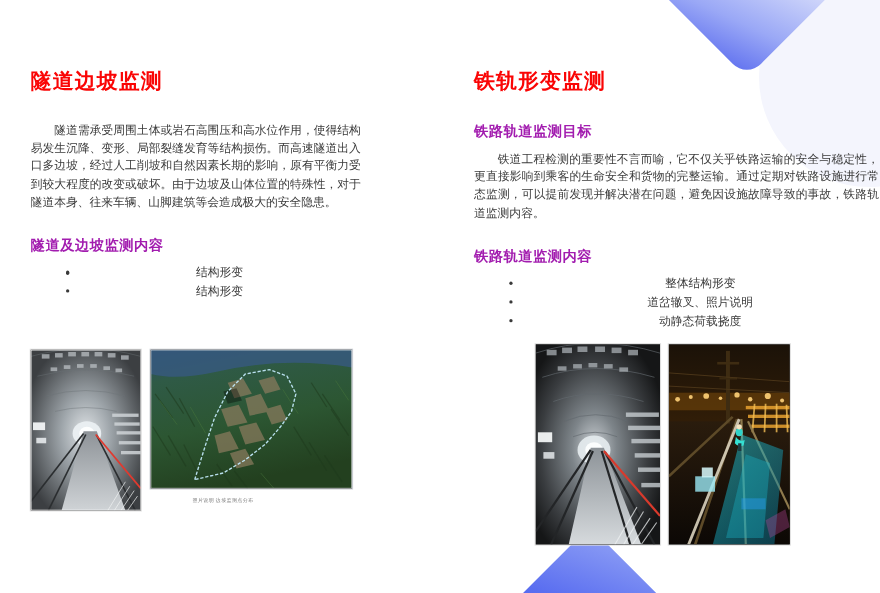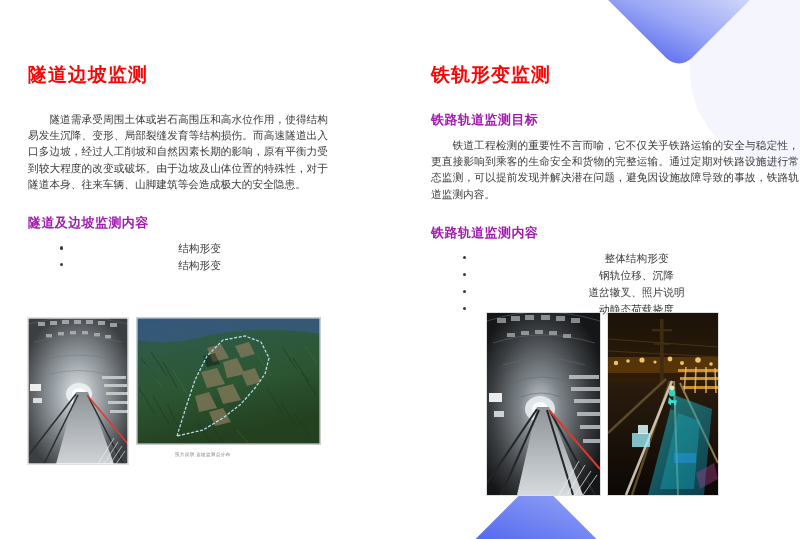--- a/index.html
+++ b/index.html
@@ -322,21 +322,20 @@
     <div class="section-title">铁轨形变监测</div>
     <div class="gap-title"></div>
     <div class="sub-heading">铁路轨道监测目标</div>
     <div class="gap-sub"></div>
     <div class="body-text">铁道工程检测的重要性不言而喻，它不仅关乎铁路运输的安全与稳定性，更直接影响到乘客的生命安全和货物的完整运输。通过定期对铁路设施进行常态监测，可以提前发现并解决潜在问题，避免因设施故障导致的事故，铁路轨道监测内容。</div>
     <div class="gap-para"></div>
     <div class="sub-heading">铁路轨道监测内容</div>
     <div class="gap-sub"></div>
     <ul class="bullet-list bullets-ind">
       <li>整体结构形变</li>
-      <li>钢轨位移、沉降</li>
       <li>道岔辙叉、照片说明</li>
       <li>动静态荷载挠度</li>
     </ul>
   </div>
 
   <div class="photo" id="photo-tunnel-dark">
     <svg viewBox="0 0 113 182" preserveAspectRatio="none" aria-hidden="true">
       <defs>
         <radialGradient id="td-glow" cx="47%" cy="52%" r="60%">
           <stop offset="0%" stop-color="#cdd2d6"></stop>

